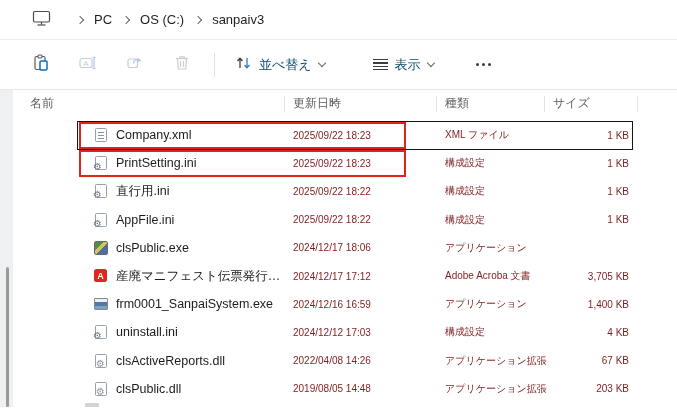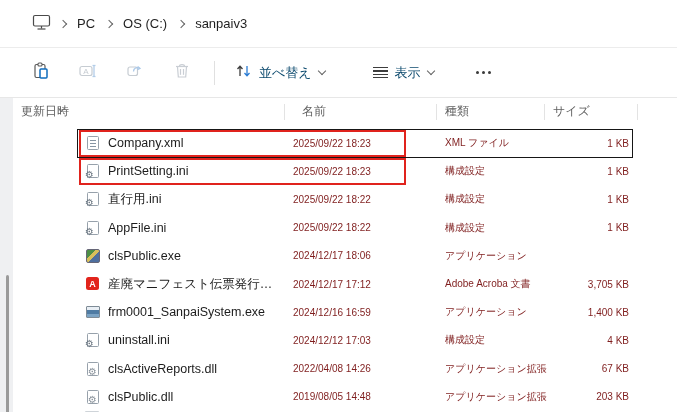--- a/index.html
+++ b/index.html
@@ -1,21 +1,21 @@
 <!DOCTYPE html>
 <html><head>
 <meta charset="utf-8">
 <style>
   html,body{margin:0;padding:0;background:#fff;}
   .screen{
     position:relative;width:677px;height:412px;overflow:hidden;background:#fff;
     font-family:"Liberation Sans","DejaVu Sans",sans-serif;color:#1f1f1f;
   }
   
-  .crumbbar{height:48px;display:flex;align-items:center;padding-left:32px;gap:9px;
+  .crumbbar{height:40px;display:flex;align-items:center;padding-left:32px;gap:26px;
     background:#fff;border-bottom:1px solid #ececec;box-sizing:border-box;font-size:13px;}
   .crumb-item{cursor:default;color:#1f1f1f;white-space:nowrap;}
   .chev{width:5px;height:5px;border-right:1.3px solid #636363;border-top:1.3px solid #636363;
     transform:rotate(45deg);display:inline-block;flex:none;}
   .chev-down{transform:rotate(135deg);margin-top:-3px;}
   
   .toolbar{height:50px;display:flex;align-items:center;padding-left:26px;
     border-bottom:1px solid #e7e7e7;box-sizing:border-box;background:#fff;}
   .tbtn{width:30px;height:30px;display:flex;align-items:center;justify-content:center;
     border-radius:4px;margin-right:17px;flex:none;}
@@ -32,21 +32,21 @@
   .listpane{flex:1;background:#fff;position:relative;}
   .hdr,.row{display:grid;grid-template-columns:272px 152px 108px 93px 1fr;align-items:center;}
   .hdr{height:27px;color:#5f5f5f;font-size:12px;}
   .hdr-cell{position:relative;height:100%;display:flex;align-items:center;padding-left:8px;box-sizing:border-box;}
   .hdr-cell.first{padding-left:17px;}
   .hdr-cell .colsep{position:absolute;right:0;top:6px;height:16px;width:1px;background:#e3e3e3;}
   .hdr-sort{position:absolute;top:2px;left:46px;}
   .hdr-sort .chev{width:4px;height:4px;border-color:#6f6f6f;}
   .rows{margin-top:4px;}
   .row{height:28.2px;position:relative;}
-  .name-cell{display:flex;align-items:center;padding-left:72px;overflow:hidden;white-space:nowrap;}
+  .name-cell{display:flex;align-items:center;padding-left:72px;overflow:hidden;white-space:nowrap;margin-left:8px;}
   .fname{font-size:12.5px;color:#1c1c1c;margin-left:7px;overflow:hidden;text-overflow:ellipsis;}
   .cell{font-size:10px;color:#7f1d1d;padding-left:8px;white-space:nowrap;}
   .size-cell{text-align:right;padding-right:9px;padding-left:0;}
   .row.selected::after{content:"";position:absolute;left:64px;top:0;width:554px;height:26.5px;
     border:1px solid #161616;pointer-events:none;}
   .row.highlighted::before{content:"";position:absolute;left:66px;top:0.5px;width:323px;height:23px;
     border:2px solid #e0231d;pointer-events:none;z-index:2;}
   
   .ficon{width:16px;height:16px;position:relative;flex:none;}
   .xml-file-icon::before,.ini-file-icon::before,.dll-file-icon::before{
@@ -157,28 +157,28 @@
         <i></i>
       </span>
   </div>
 
   <div class="content">
     <div class="rail">
       <div class="rail-thumb"></div>
     </div>
     <div class="listpane">
       <div class="hdr">
+        <div class="hdr-cell first">
+          <span>名前</span>
+            <span class="colsep"></span>
+        </div>
         <div class="hdr-cell">
           <span>更新日時</span>
           <span class="hdr-sort"><span class="chev chev-down"></span></span>
           <span class="colsep"></span>
-        </div>
-        <div class="hdr-cell first">
-          <span>名前</span>
-            <span class="colsep"></span>
         </div>
         <div class="hdr-cell">
           <span>種類</span>
             <span class="colsep"></span>
         </div>
         <div class="hdr-cell">
           <span>サイズ</span>
             <span class="colsep"></span>
         </div>
         <div class="hdr-cell"></div>

